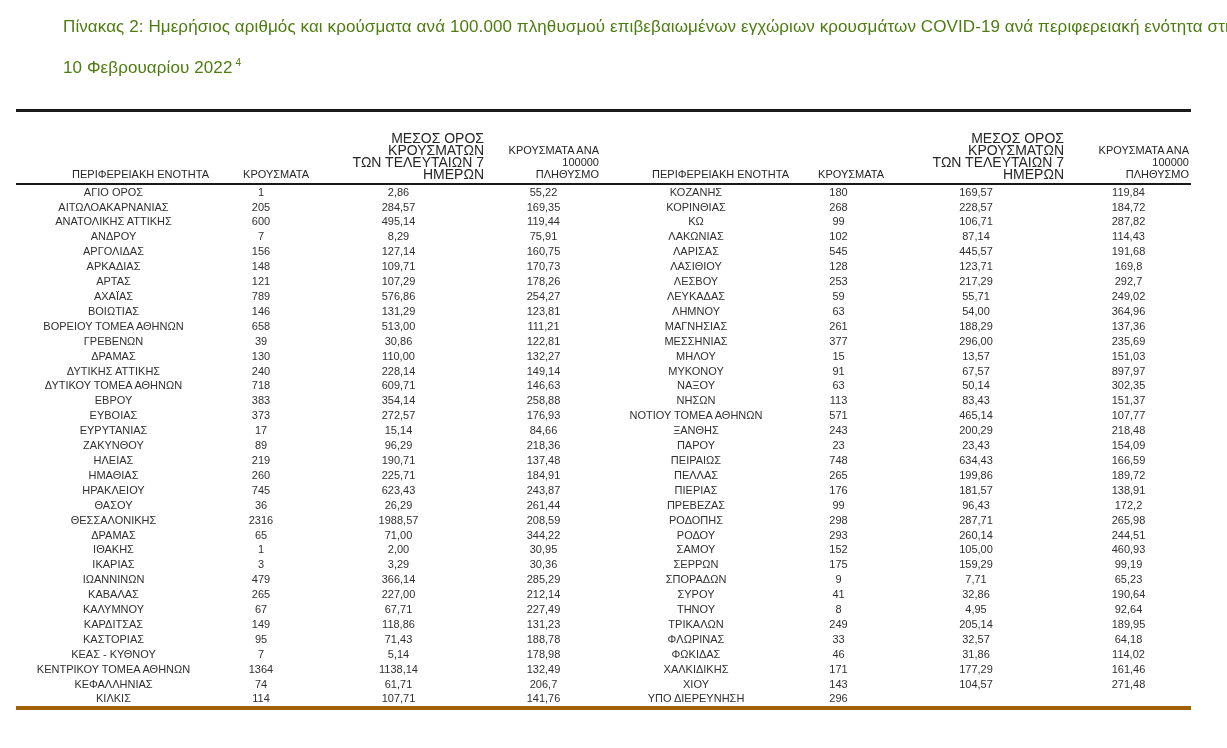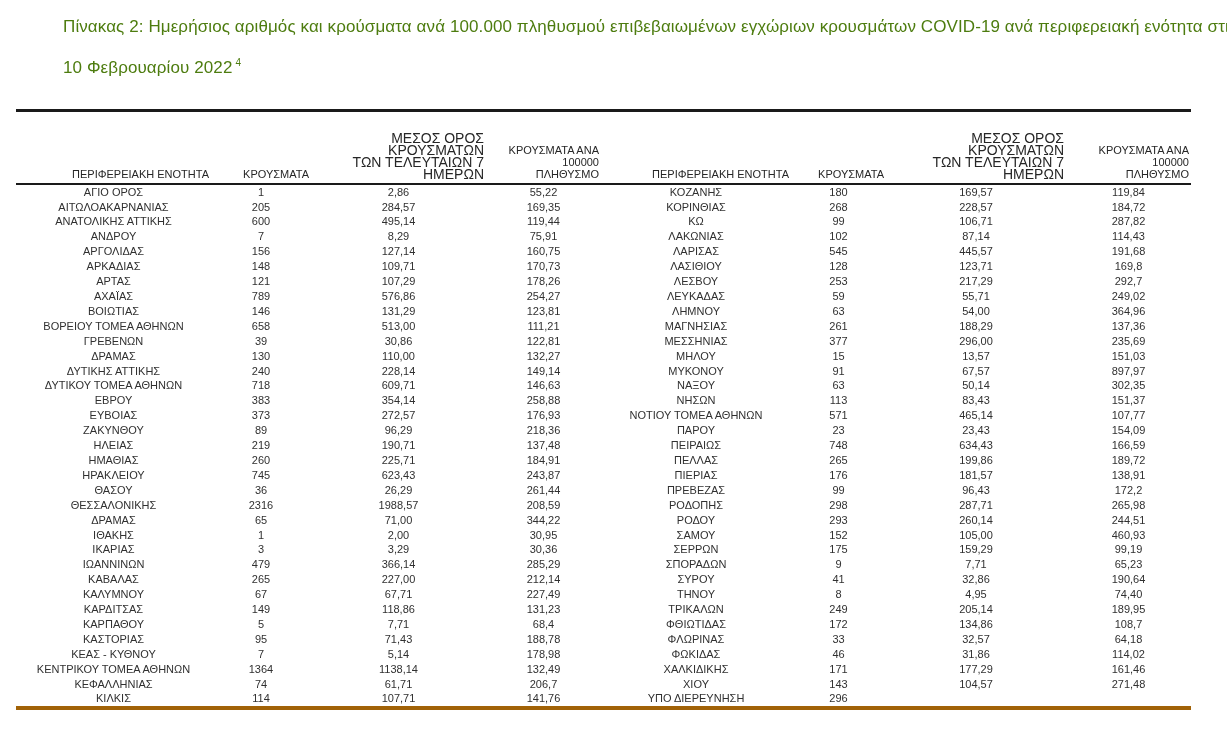--- a/index.html
+++ b/index.html
@@ -250,20 +250,30 @@
             <td>ΕΥΒΟΙΑΣ</td>
             <td>373</td>
             <td>272,57</td>
             <td>176,93</td>
             <td>ΝΟΤΙΟΥ ΤΟΜΕΑ ΑΘΗΝΩΝ</td>
             <td>571</td>
             <td>465,14</td>
             <td>107,77</td>
           </tr>
           <tr>
+            <td>ΕΥΡΥΤΑΝΙΑΣ</td>
+            <td>17</td>
+            <td>15,14</td>
+            <td>84,66</td>
+            <td>ΞΑΝΘΗΣ</td>
+            <td>243</td>
+            <td>200,29</td>
+            <td>218,48</td>
+          </tr>
+          <tr>
             <td>ΖΑΚΥΝΘΟΥ</td>
             <td>89</td>
             <td>96,29</td>
             <td>218,36</td>
             <td>ΠΑΡΟΥ</td>
             <td>23</td>
             <td>23,43</td>
             <td>154,09</td>
           </tr>
           <tr>
@@ -367,43 +377,33 @@
             <td>190,64</td>
           </tr>
           <tr>
             <td>ΚΑΛΥΜΝΟΥ</td>
             <td>67</td>
             <td>67,71</td>
             <td>227,49</td>
             <td>ΤΗΝΟΥ</td>
             <td>8</td>
             <td>4,95</td>
-            <td>74,40</td>
+            <td>92,64</td>
           </tr>
           <tr>
             <td>ΚΑΡΔΙΤΣΑΣ</td>
             <td>149</td>
             <td>118,86</td>
             <td>131,23</td>
             <td>ΤΡΙΚΑΛΩΝ</td>
             <td>249</td>
             <td>205,14</td>
             <td>189,95</td>
           </tr>
           <tr>
-            <td>ΚΑΡΠΑΘΟΥ</td>
-            <td>5</td>
-            <td>7,71</td>
-            <td>68,4</td>
-            <td>ΦΘΙΩΤΙΔΑΣ</td>
-            <td>172</td>
-            <td>134,86</td>
-            <td>108,7</td>
-          </tr>
-          <tr>
             <td>ΚΑΣΤΟΡΙΑΣ</td>
             <td>95</td>
             <td>71,43</td>
             <td>188,78</td>
             <td>ΦΛΩΡΙΝΑΣ</td>
             <td>33</td>
             <td>32,57</td>
             <td>64,18</td>
           </tr>
           <tr>

